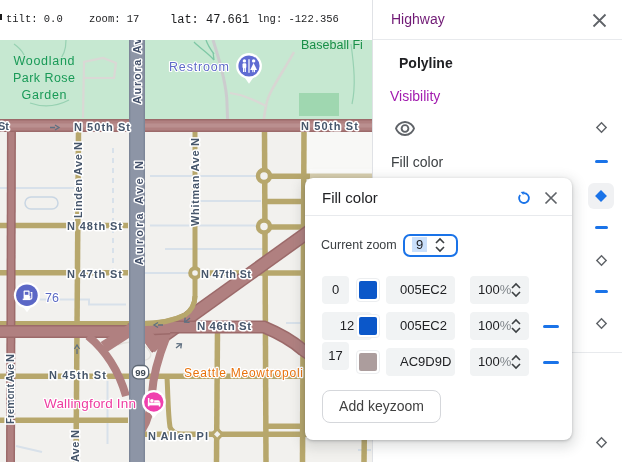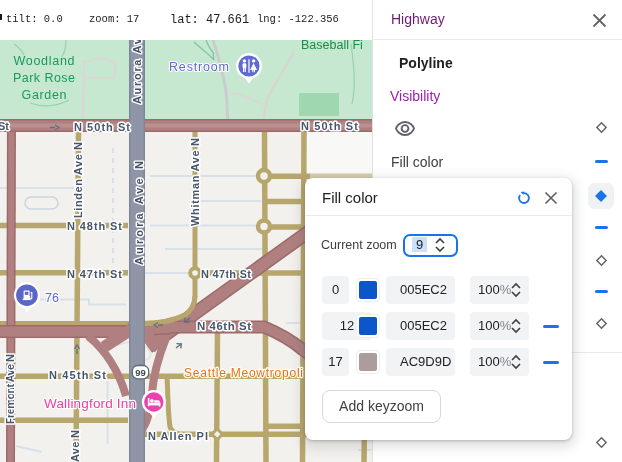--- a/index.html
+++ b/index.html
@@ -351,21 +351,21 @@
   <div class="abs" style="left:81px;top:134px;width:69px;height:28px;border-radius:4px;background:#f1f3f4;font-size:13px;color:#202124;line-height:28px;text-indent:14px;">005EC2</div>
 
   <div class="abs" style="left:165px;top:134px;width:59px;height:28px;border-radius:4px;background:#f1f3f4;font-size:13px;line-height:28px;"><span style="margin-left:8px;color:#202124;">100</span><span style="color:#80868b;">%</span></div>
   <svg class="abs" style="left:205px;top:140px" width="12" height="16" viewBox="0 0 12 16">
     <path d="M2 6 L6 2 L10 6" fill="none" stroke="#3c4043" stroke-width="1.6"></path>
     <path d="M2 10 L6 14 L10 10" fill="none" stroke="#3c4043" stroke-width="1.6"></path>
   </svg>
 
   <div class="abs" style="left:238px;top:146.5px;width:16px;height:3px;border-radius:2px;background:#1a73e8;"></div>
 
-  <div class="abs" style="left:17px;top:170px;width:27px;height:28px;border-radius:4px;background:#f1f3f4;font-size:13px;color:#202124;text-align:center;line-height:28px;">17</div>
+  <div class="abs" style="left:17px;top:164px;width:27px;height:28px;border-radius:4px;background:#f1f3f4;font-size:13px;color:#202124;text-align:center;line-height:28px;">17</div>
 
   <div class="abs" style="left:51px;top:172px;width:24px;height:24px;border-radius:4px;background:#fff;border:1px solid #eceef0;box-sizing:border-box;"></div>
   <div class="abs" style="left:54px;top:175px;width:18px;height:18px;border-radius:2px;background:#AC9D9D;"></div>
 
   <div class="abs" style="left:81px;top:170px;width:69px;height:28px;border-radius:4px;background:#f1f3f4;font-size:13px;color:#202124;line-height:28px;text-indent:14px;">AC9D9D</div>
 
   <div class="abs" style="left:165px;top:170px;width:59px;height:28px;border-radius:4px;background:#f1f3f4;font-size:13px;line-height:28px;"><span style="margin-left:8px;color:#202124;">100</span><span style="color:#80868b;">%</span></div>
   <svg class="abs" style="left:205px;top:176px" width="12" height="16" viewBox="0 0 12 16">
     <path d="M2 6 L6 2 L10 6" fill="none" stroke="#3c4043" stroke-width="1.6"></path>
     <path d="M2 10 L6 14 L10 10" fill="none" stroke="#3c4043" stroke-width="1.6"></path>

